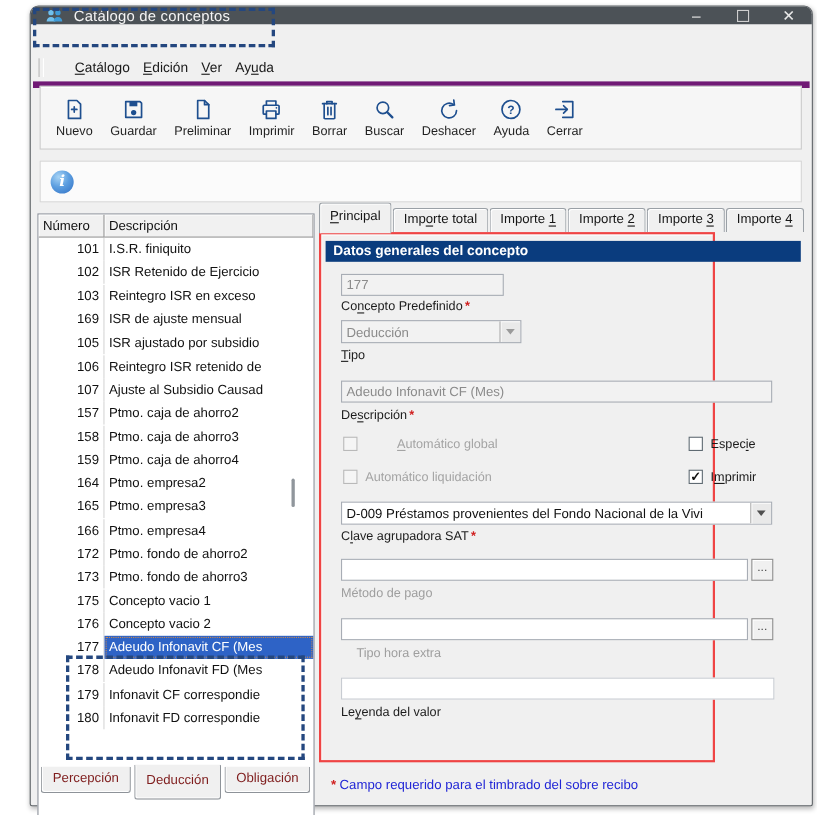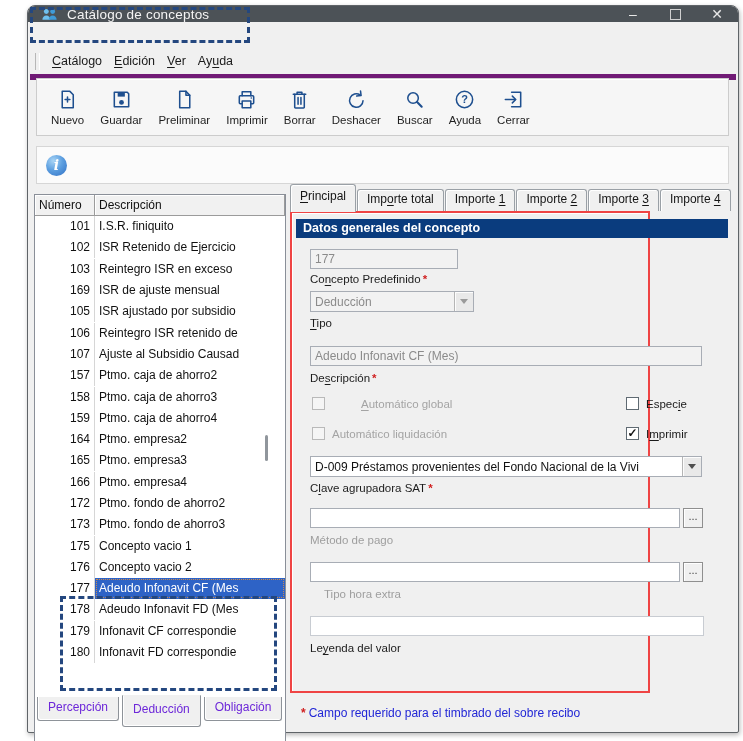--- a/index.html
+++ b/index.html
@@ -11,21 +11,21 @@
   .titlebar{position:absolute;left:0;top:0;width:100%;height:16px;background:#4c5257;
             border-radius:7px 7px 0 0;display:flex;align-items:center;color:#f4f4f4;}
   .t-ico{margin-left:12px;width:19px;height:19px;flex:none;}
   .t-title{margin-left:8px;font-size:13.5px;letter-spacing:.2px;white-space:nowrap;}
   .t-ctrls{margin-left:auto;display:flex;align-items:center;height:100%;}
   .tctl{width:42px;height:100%;display:flex;align-items:center;justify-content:center;
         font-size:14px;color:#e8e8e8;cursor:default;}
   .maxbox{display:inline-block;width:9px;height:9px;border:1px solid #cfcfcf;}
   
   .menubar{position:absolute;left:2px;right:2px;top:42px;height:26px;display:flex;align-items:center;
-           border-bottom:6px solid #701a75;background:#f0f0f0;}
+           border-bottom:6px solid #701a75;background:#f0f0f0;gap:16px;}
   .gripper{width:3px;height:17px;border-left:1px solid #b7b7b7;border-right:1px solid #ffffff;
            margin:0 6px 0 5px;}
   .menu-items{display:flex;align-items:center;}
   .menu-item{padding:2px 6px;font-size:12.5px;color:#1a1a1a;white-space:pre;}
   .ak{text-decoration:underline;text-underline-offset:2px;}
   
   .toolbar{position:absolute;left:8px;right:9px;top:72px;height:58px;background:#f6f6f6;
            border:1px solid #cccccc;box-shadow:inset 0 1px 0 #ffffff;display:flex;align-items:center;
            padding:0 0 0 6px;box-sizing:border-box;}
   .tbtn{display:flex;flex-direction:column;align-items:center;justify-content:center;
@@ -89,21 +89,21 @@
           line-height:14px;box-sizing:border-box;}
   .cbrow{position:absolute;display:flex;align-items:center;gap:7px;}
   .cbox{width:13px;height:13px;border:1px solid #5f6a72;background:#ffffff;flex:none;
         display:flex;align-items:center;justify-content:center;box-sizing:border-box;}
   .cbox.dis{border-color:#b9b9b9;background:#f5f5f5;}
   .check{font-size:12px;font-weight:bold;color:#111;line-height:11px;}
   .cblbl{font-size:11.5px;color:#1a1a1a;white-space:pre;}
   .cblbl.dim{color:#a4a4a4;}
   
   .btabs{position:absolute;left:9px;top:691px;height:28px;display:flex;align-items:flex-start;gap:3px;}
-  .btab{height:20px;padding:3px 10px 0 10px;font-size:12px;color:#6d28d9;background:#f0f0f0;
+  .btab{height:20px;padding:3px 10px 0 10px;font-size:12px;color:#7f1d1d;background:#f0f0f0;
         border:1px solid #8e9399;border-top:none;border-radius:0 0 3px 3px;white-space:nowrap;
         box-shadow:inset 1px -1px 0 #ffffff;}
   .btab.active{height:24px;padding-top:6px;margin-top:-2px;z-index:2;border-top:1px solid #f0f0f0;}
   .status{position:absolute;left:271px;top:700px;width:430px;font-size:12px;color:#2126d6;white-space:nowrap;}
   .status .req{margin-right:3px;}
   
   .annot{position:absolute;border:3px dashed #24477f;pointer-events:none;z-index:50;}
   .annot-title{left:30px;top:7px;width:214px;height:30px;}
   .annot-rows{left:60px;top:596px;width:211px;height:89px;}
 </style>
@@ -180,31 +180,31 @@
         <svg viewBox="0 0 24 24">
           <path d="M5.5 6.5h13"></path>
             <path d="M9.5 6.5V4.5h5v2"></path>
           <path d="M7 6.5v13.5a.8.8 0 0 0 .8.8h8.4a.8.8 0 0 0 .8-.8V6.5"></path>
           <path d="M10.5 10v7M13.5 10v7"></path>
         </svg>
         <span class="tlbl">Borrar</span>
       </div>
       <div class="tbtn">
         <svg viewBox="0 0 24 24">
+          <circle cx="10.5" cy="10.5" r="5.5"></circle>
+            <path d="M14.7 14.7L19.5 19.5" stroke-width="2.2"></path>
+        </svg>
+        <span class="tlbl">Buscar</span>
+      </div>
+      <div class="tbtn">
+        <svg viewBox="0 0 24 24">
           <path d="M18.8 13.2a7 7 0 1 1-3-5.9"></path>
             <path d="M16.2 3.2l.6 4.6-4.6.6"></path>
         </svg>
         <span class="tlbl">Deshacer</span>
-      </div>
-      <div class="tbtn">
-        <svg viewBox="0 0 24 24">
-          <circle cx="10.5" cy="10.5" r="5.5"></circle>
-            <path d="M14.7 14.7L19.5 19.5" stroke-width="2.2"></path>
-        </svg>
-        <span class="tlbl">Buscar</span>
       </div>
       <div class="tbtn">
         <svg viewBox="0 0 24 24">
           <circle cx="12" cy="12" r="8.5"></circle>
           <text x="12" y="16" text-anchor="middle" font-size="11.5" font-weight="bold" fill="#1e4f8f" stroke="none" font-family="Liberation Sans, sans-serif">?</text>
         </svg>
         <span class="tlbl">Ayuda</span>
       </div>
       <div class="tbtn">
         <svg viewBox="0 0 24 24">

